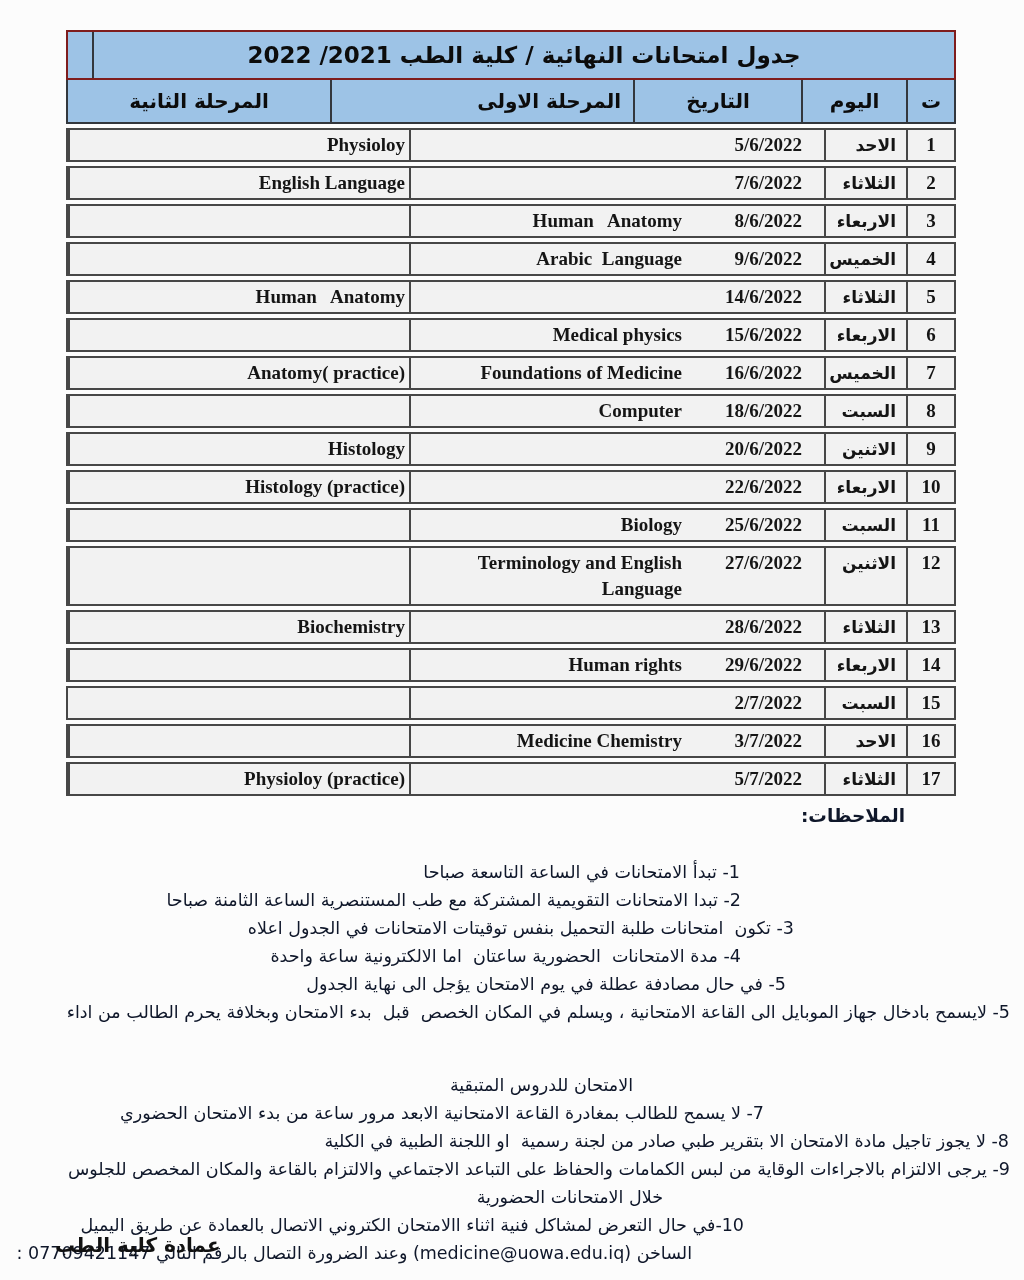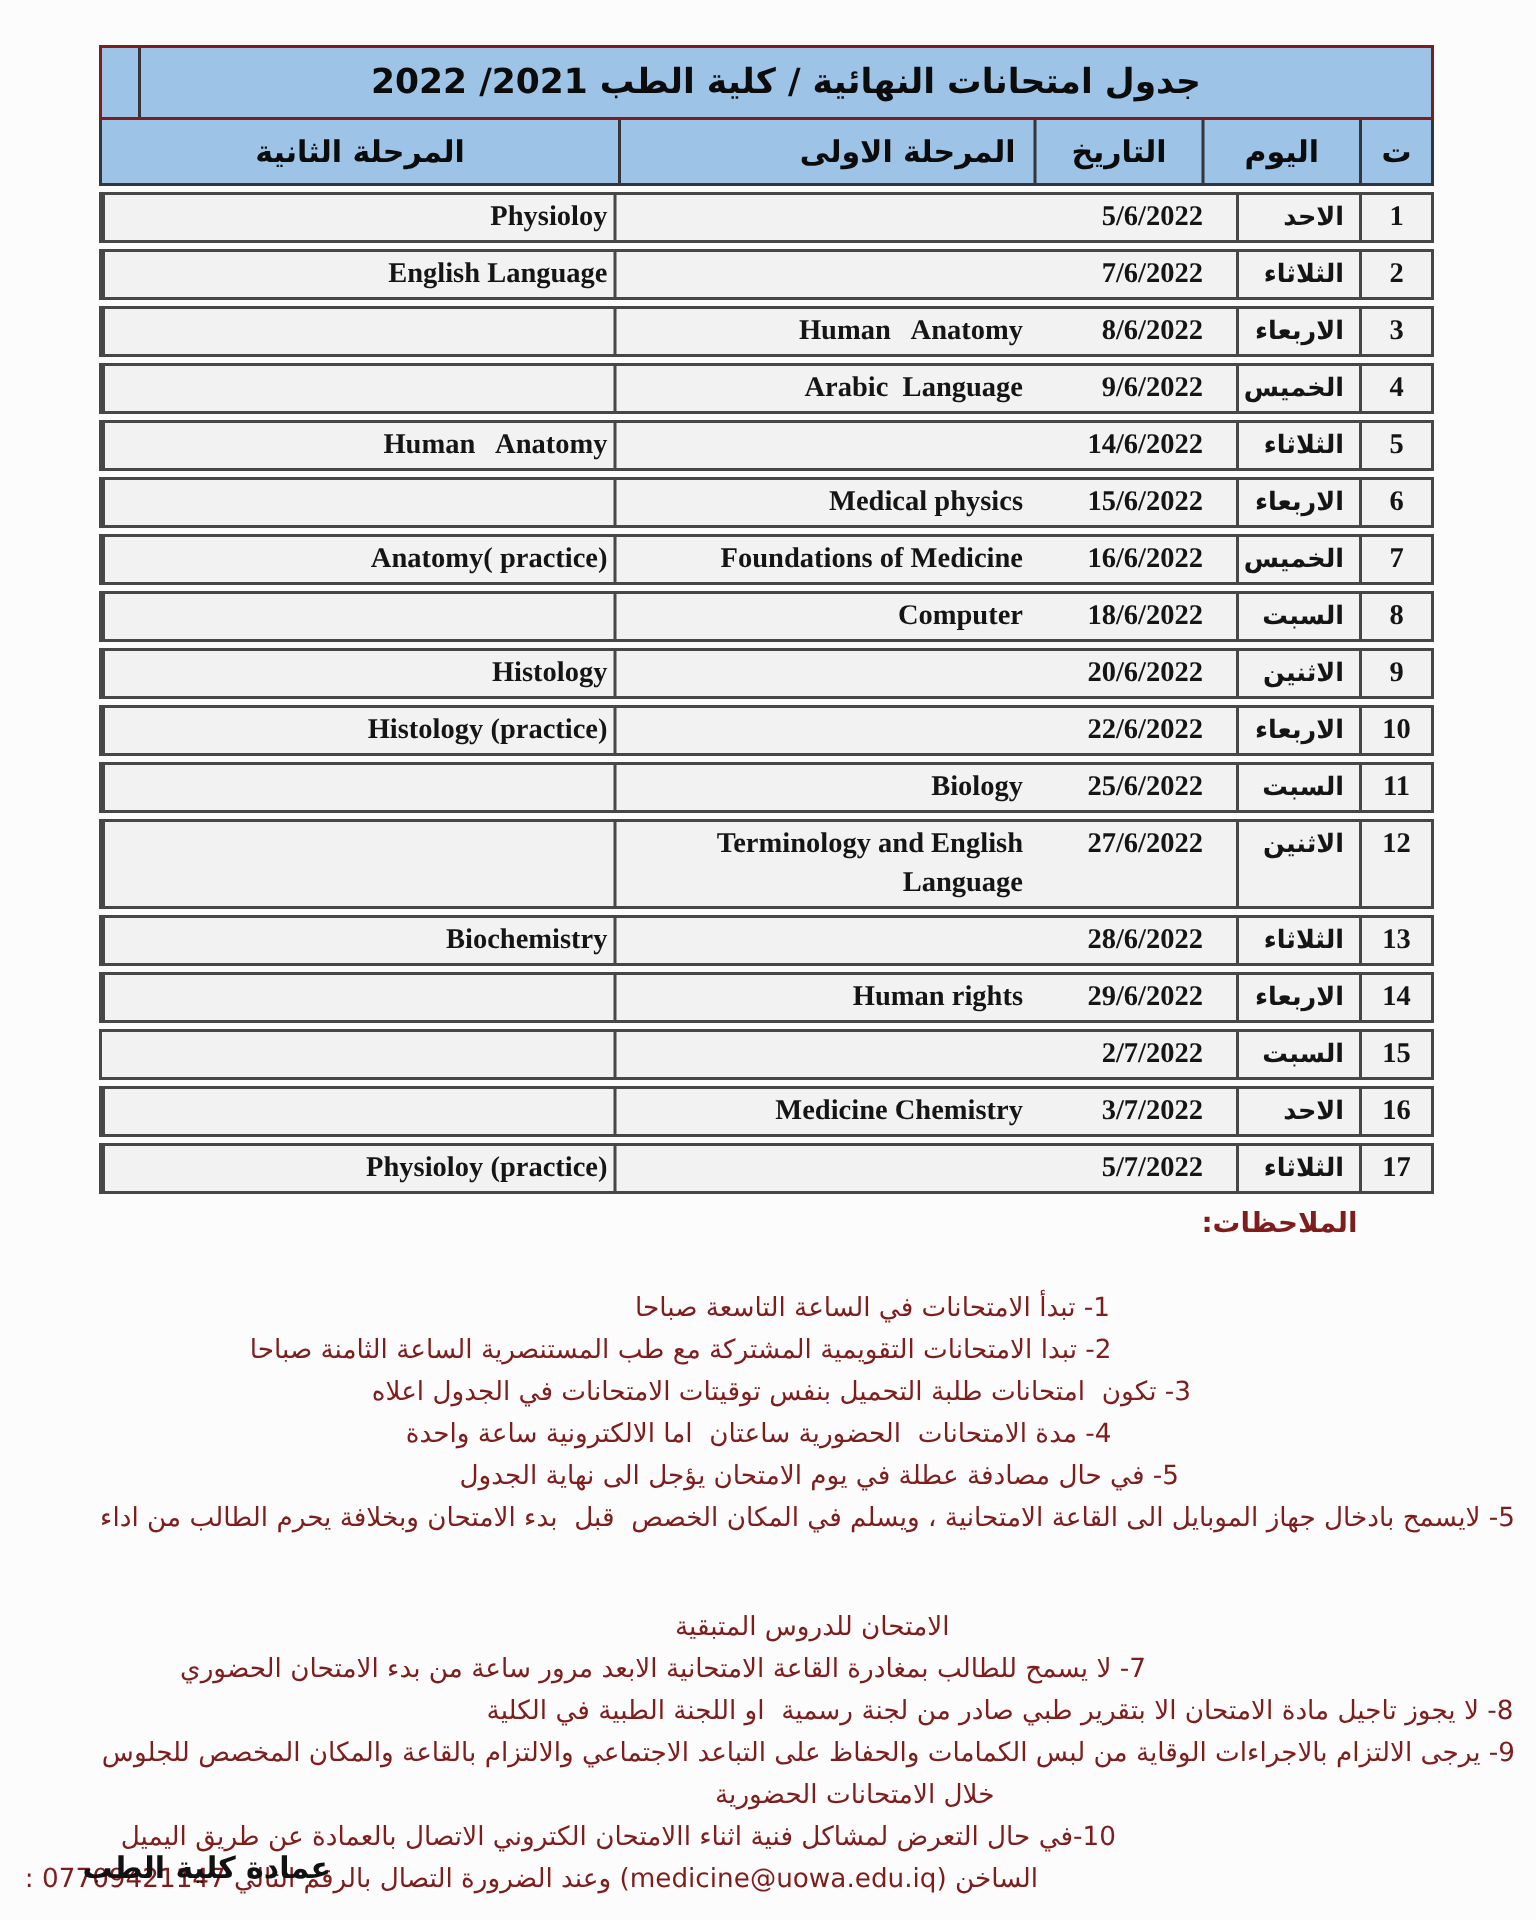--- a/index.html
+++ b/index.html
@@ -61,29 +61,29 @@
     direction:ltr; text-align:right; white-space:pre-wrap;
     font-family:Liberation Serif, serif;
     font-weight:bold; font-size:19px;
   }
   .c-stage1 { padding-left:8px; padding-right:4px; }
   .c-stage2 { padding-left:22px; padding-right:4px; }
 
   
   .h-num  { width:46px;  justify-content:center; }
   .h-day  { width:105px;  justify-content:center; }
-  .h-date { width:112px; justify-content:center; }
-  .h-stage1 { width:277px; justify-content:flex-start; padding-inline-start:12px;padding-left:40px; }
+  .h-date { width:168px; justify-content:center; }
+  .h-stage1 { width:303px; justify-content:flex-start; padding-inline-start:12px;padding-left:40px; }
   .h-stage2 { flex:1; justify-content:center; }
 
   
   .notes {
     position:absolute; top:805px; left:14px; right:14px;
     direction:rtl; text-align:right;
-    font-size:17.5px; color:#7f1d1d;
+    font-size:17.5px; color:#0f172a;
   }
   .notes-heading { font-weight:bold; font-size:18.5px; margin-left:0; margin-right:105px; margin-bottom:32px; }
   .nline { line-height:28px; white-space:pre-wrap; }
   .n1  { margin-right:270px; }
   .n2  { margin-right:269px; }
   .n3  { margin-right:216px; }
   .n4  { margin-right:269px; }
   .n5  { margin-right:224px; }
   .n6  { margin-right:0; }
   .n7  { margin-right:377px;margin-top:45px; }

